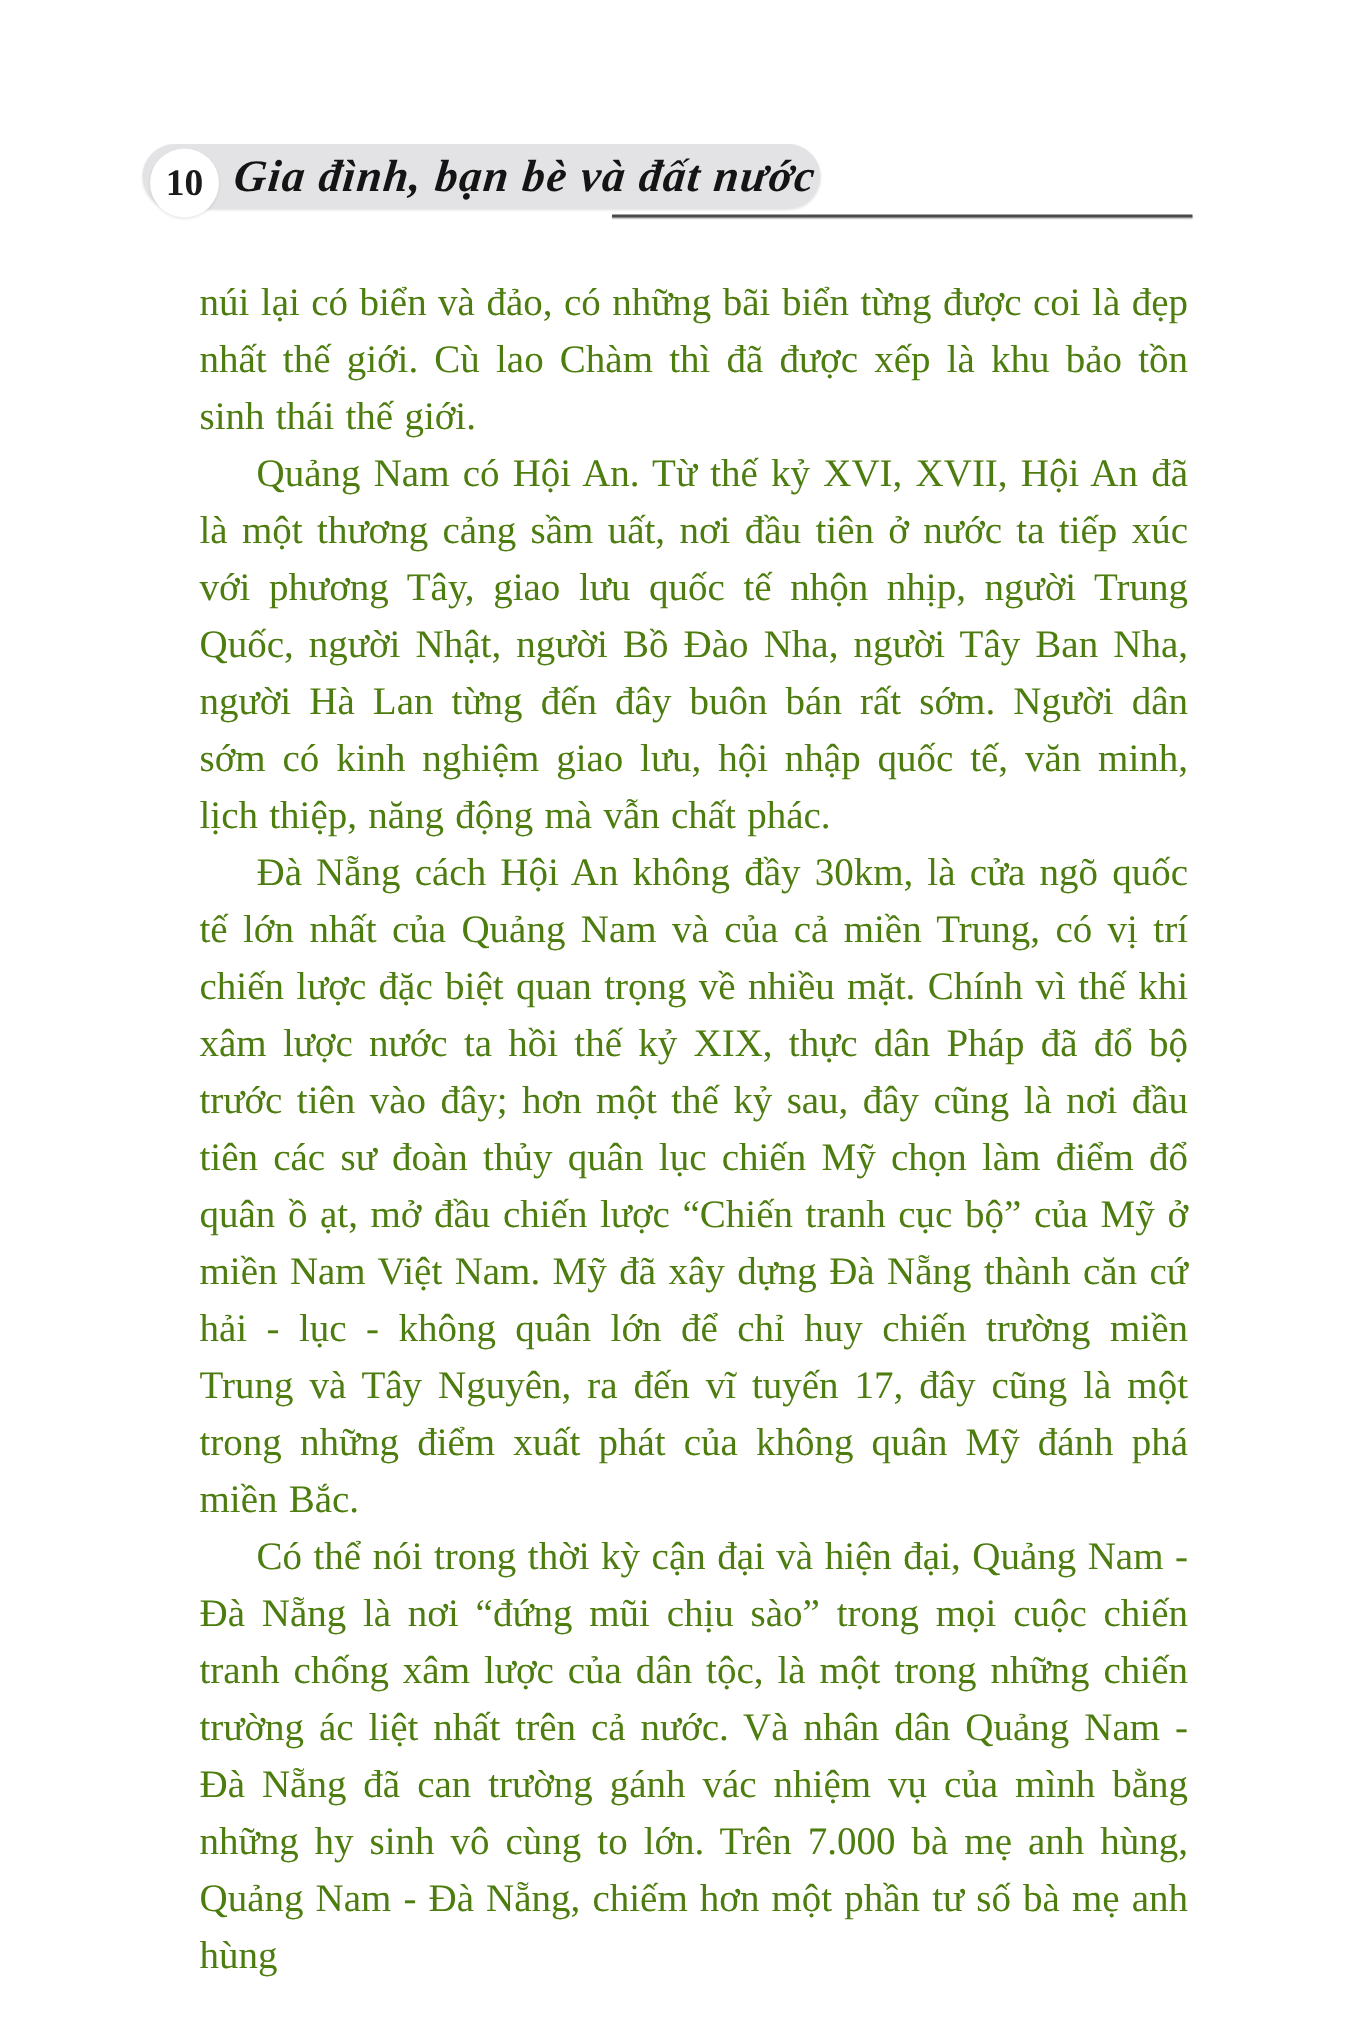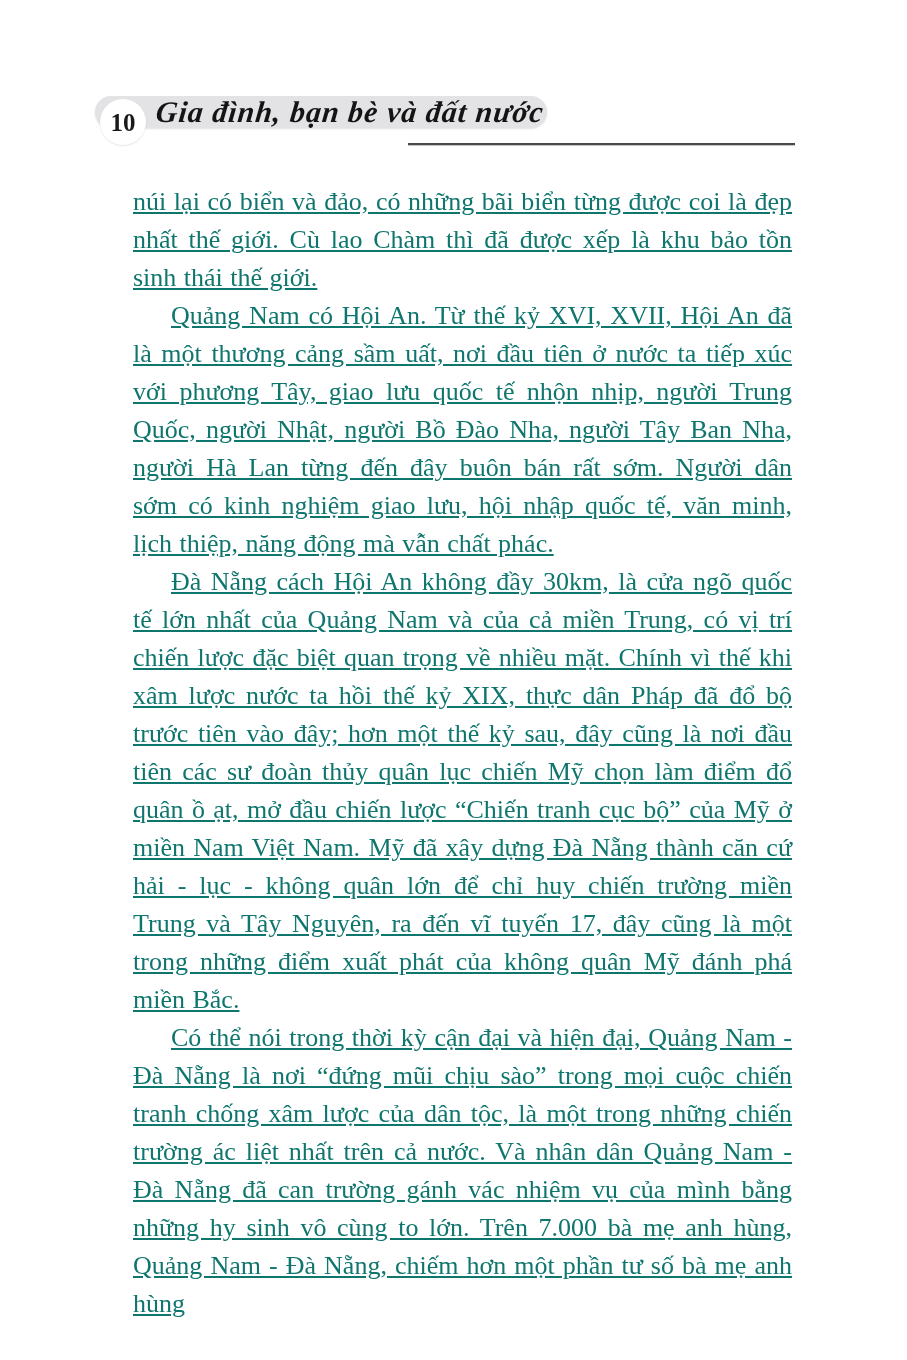--- a/index.html
+++ b/index.html
@@ -28,21 +28,21 @@
     width: 387px;
     height: 2px;
     background: #4a4a4c;
     box-shadow: 0 1px 1px rgba(0,0,0,0.25);
   }
   .header-pill {
     position: absolute;
     left: 95px;
     top: 96px;
     width: 452px;
-    height: 32px;
+    height: 43px;
     background: #e3e3e5;
     border-radius: 26px;
     box-shadow: 0 1px 2px rgba(0,0,0,0.12);
     display: flex;
     align-items: center;
   }
   .page-number-circle {
     position: absolute;
     left: 5px;
     top: 3px;
@@ -79,23 +79,22 @@
     left: 133px;
     top: 183px;
     width: 659px;
   }
   .body-text p {
     margin: 0;
     font-size: 26px;
     line-height: 38px;
     text-align: justify;
     text-indent: 38px;
-    color: #0f766e;
+    color: #4d7c0f;
     word-spacing: 1px;
-    text-decoration: underline;
   }
   .body-text p.continuation {
     text-indent: 0;
   }
 </style>
 </head>
 <body>
 
 <div class="page">
 

